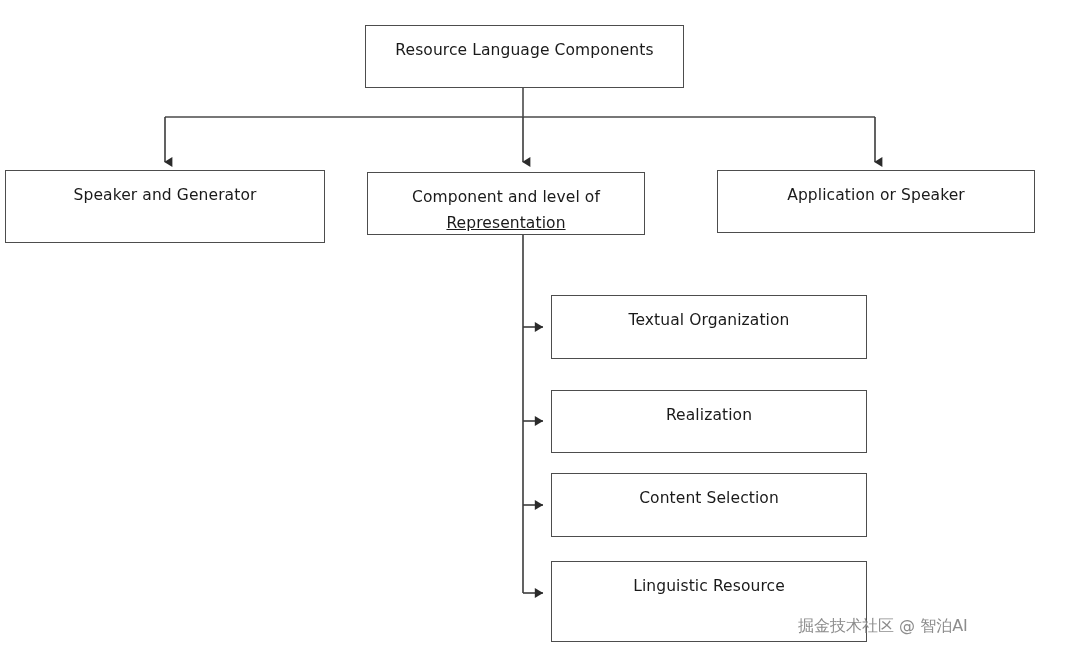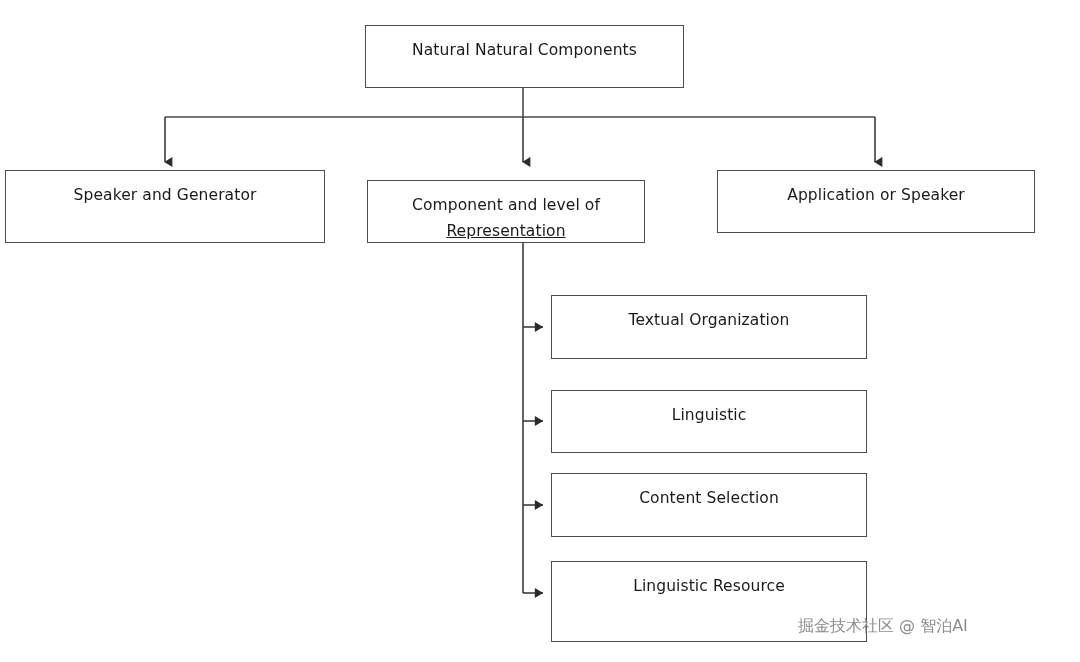--- a/index.html
+++ b/index.html
@@ -43,21 +43,21 @@
   }
   .node .line1 {
     margin-top: 12px;
   }
   .node .line2 {
     margin-top: 2px;
     text-decoration: underline;
   }
   #node-root      { left: 365px; top: 25px;  width: 319px; height: 63px; }
   #node-speaker   { left: 5px;   top: 170px; width: 320px; height: 73px; }
-  #node-component { left: 367px; top: 180px; width: 278px; height: 63px; }
+  #node-component { left: 367px; top: 172px; width: 278px; height: 63px; }
   #node-app       { left: 717px; top: 170px; width: 318px; height: 63px; }
   #node-textual   { left: 551px; top: 295px; width: 316px; height: 64px; }
   #node-realize   { left: 551px; top: 390px; width: 316px; height: 63px; }
   #node-content   { left: 551px; top: 473px; width: 316px; height: 64px; }
   #node-linguistic{ left: 551px; top: 561px; width: 316px; height: 81px; }
   #watermark {
     position: absolute;
     left: 798px;
     top: 616px;
     font-size: 16px;
@@ -96,42 +96,42 @@
     <g stroke="#3b3b3b" stroke-width="1.6" fill="none">
       <path d="M523,233 L523,593"></path>
       <path d="M523,327 L543,327" marker-end="url(#arrowRight)"></path>
       <path d="M523,421 L543,421" marker-end="url(#arrowRight)"></path>
       <path d="M523,505 L543,505" marker-end="url(#arrowRight)"></path>
       <path d="M523,593 L543,593" marker-end="url(#arrowRight)"></path>
     </g>
   </svg>
 
   <div class="node" id="node-root">
-    <span class="line1">Natural Natural Components</span>
+    <span class="line1">Resource Language Components</span>
   </div>
 
   <div class="node" id="node-speaker">
     <span class="line1">Speaker and Generator</span>
   </div>
 
   <div class="node" id="node-component">
     <span class="line1">Component and level of</span>
     <span class="line2">Representation</span>
   </div>
 
   <div class="node" id="node-app">
     <span class="line1">Application or Speaker</span>
   </div>
 
   <div class="node" id="node-textual">
     <span class="line1">Textual Organization</span>
   </div>
 
   <div class="node" id="node-realize">
-    <span class="line1">Linguistic</span>
+    <span class="line1">Realization</span>
   </div>
 
   <div class="node" id="node-content">
     <span class="line1">Content Selection</span>
   </div>
 
   <div class="node" id="node-linguistic">
     <span class="line1">Linguistic Resource</span>
   </div>
 

